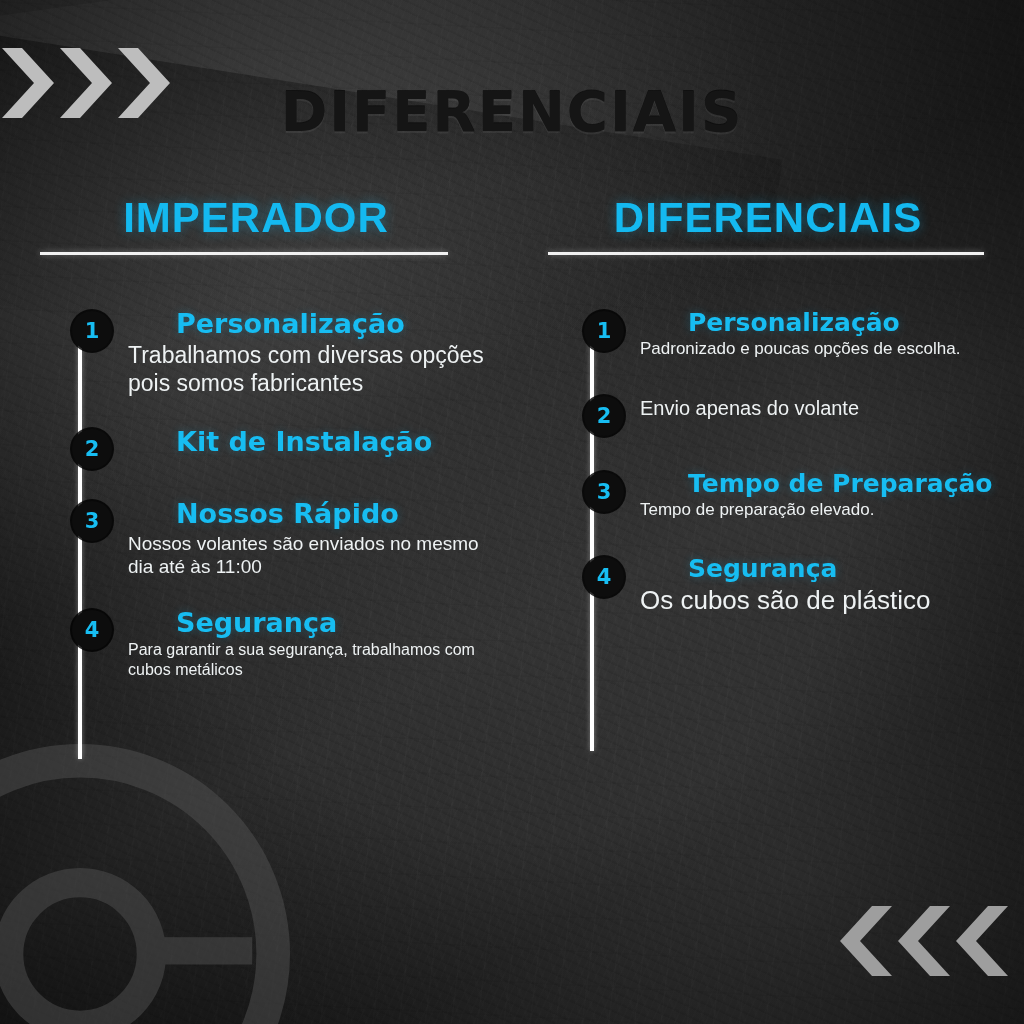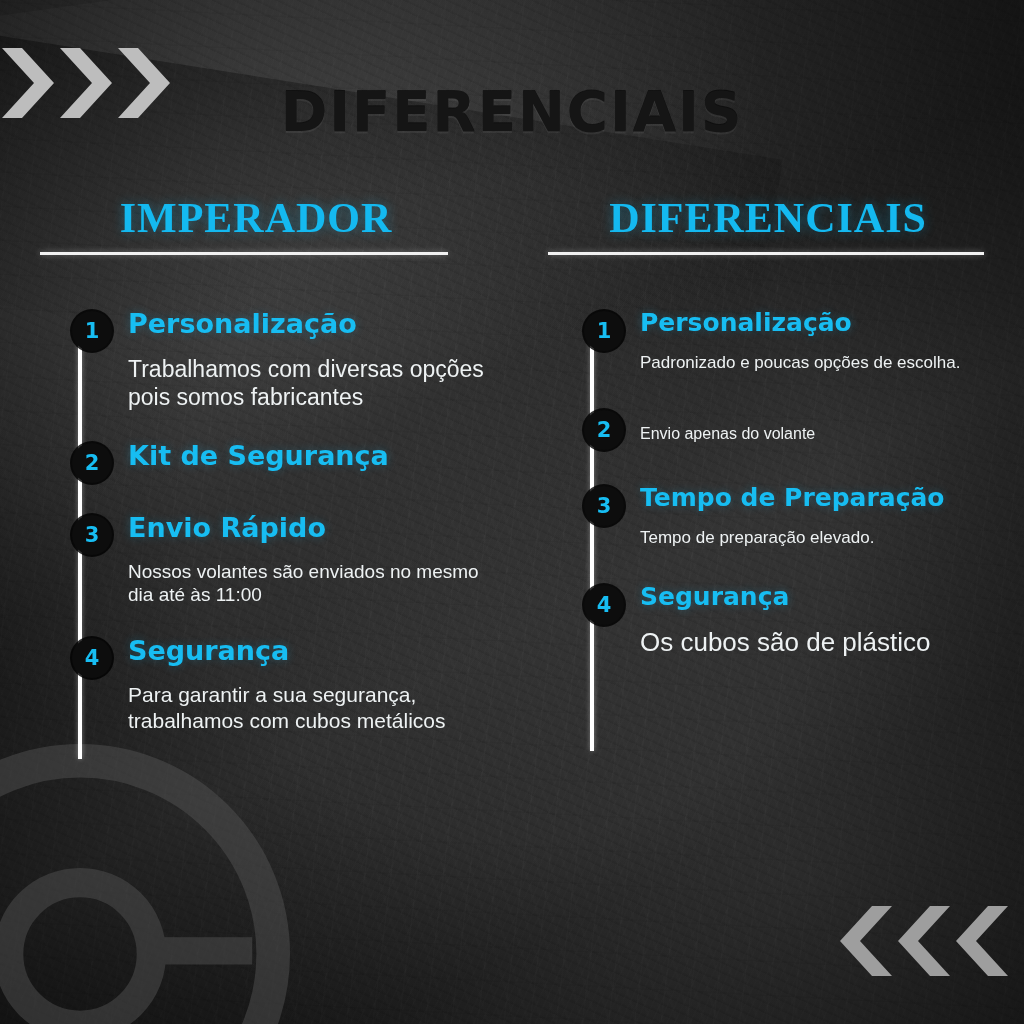--- a/index.html
+++ b/index.html
@@ -127,21 +127,21 @@
     top: 196px;
     left: 0;
     width: 100%;
     display: flex;
   }
   .col {
     width: 50%;
     padding: 0 26px;
   }
   .col-head {
-    font-family: Liberation Serif, serif;
+    font-family: Liberation Sans, sans-serif;
     font-weight: 700;
     font-size: 42px;
     letter-spacing: 1px;
     color: #14b9f0;
     text-align: center;
     text-shadow: 0 0 12px rgba(20,185,240,0.35);
     line-height: 1.05;
   }
   .col-rule {
     height: 3px;
@@ -196,38 +196,39 @@
   .texts {
     margin-left: 16px;
     padding-top: 0px;
   }
   .item-title {
     font-family: "DejaVu Sans", sans-serif;
     font-weight: 700;
     color: #17bdf2;
     line-height: 1.12;
     text-shadow: 0 0 10px rgba(20,185,240,0.25);
+    margin-left: 48px;
   }
   .item-desc {
     color: #eef2f3;
     line-height: 1.22;
-    margin-top: 16px;
+    margin-top: 2px;
   }
 
   
   .col-left  .item-title { font-size: 27px; }
   .col-left  .item-desc  { font-size: 23px; }
   .col-right .item-title { font-size: 25px; }
   .col-right .item-desc  { font-size: 17px; }
 
   
   .col-left .item:nth-child(3) .item-desc { font-size: 20px; }
   .col-left .item:nth-child(4) .item-desc { font-size: 19px; }
-  .col-left .item:nth-child(5) .item-desc { font-size: 21px; }
-  .col-right .item:nth-child(3) .item-desc { font-size: 16px; }
+  .col-left .item:nth-child(5) .item-desc { font-size: 16px; }
+  .col-right .item:nth-child(3) .item-desc { font-size: 20px; }
   .col-right .item:nth-child(5) .item-desc { font-size: 26px; }
 
   .col-left .item { margin-bottom: 30px; }
   .col-right .item { margin-bottom: 34px; }
 </style>
 </head>
 <body>
 
 <div class="poster">
 
@@ -298,28 +299,28 @@
           <div class="bullet">1</div>
           <div class="texts">
             <div class="item-title">Personalização</div>
             <div class="item-desc">Trabalhamos com diversas opções pois somos fabricantes</div>
           </div>
         </div>
 
         <div class="item">
           <div class="bullet">2</div>
           <div class="texts">
-            <div class="item-title">Kit de Segurança</div>
+            <div class="item-title">Kit de Instalação</div>
           </div>
         </div>
 
         <div class="item">
           <div class="bullet">3</div>
           <div class="texts">
-            <div class="item-title">Envio Rápido</div>
+            <div class="item-title">Nossos Rápido</div>
             <div class="item-desc"> Nossos volantes são enviados no mesmo dia até às 11:00</div>
           </div>
         </div>
 
         <div class="item">
           <div class="bullet">4</div>
           <div class="texts">
             <div class="item-title">Segurança</div>
             <div class="item-desc"> Para garantir a sua segurança, trabalhamos com cubos metálicos</div>
           </div>

